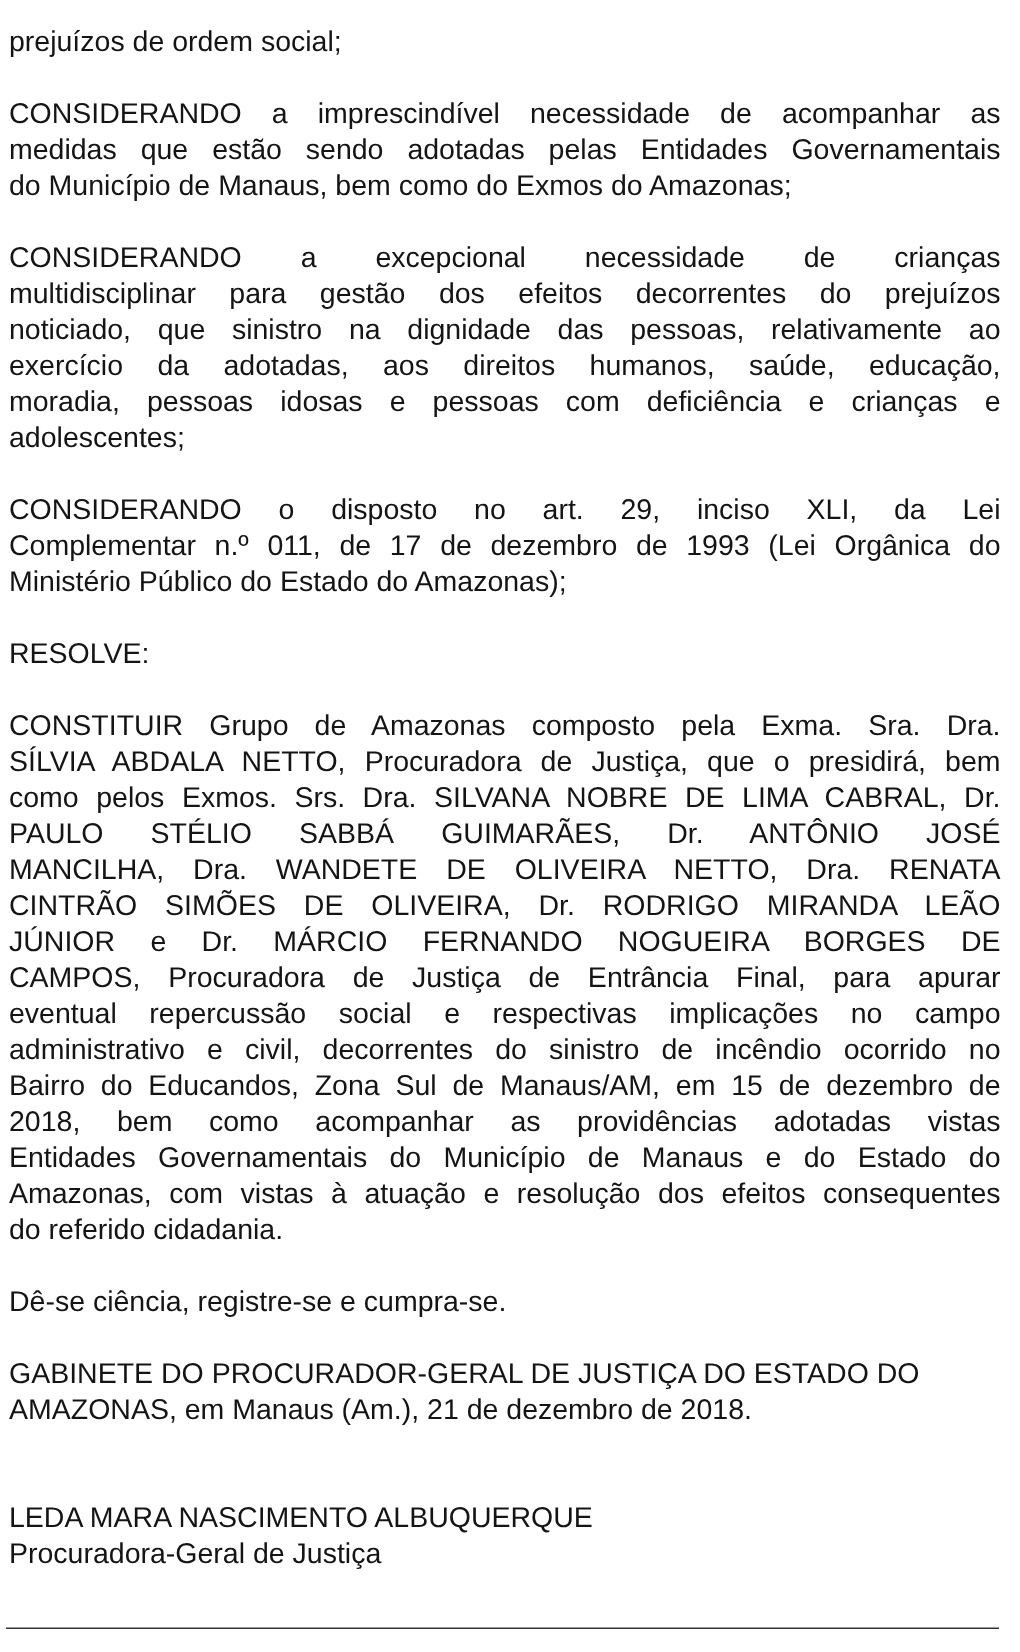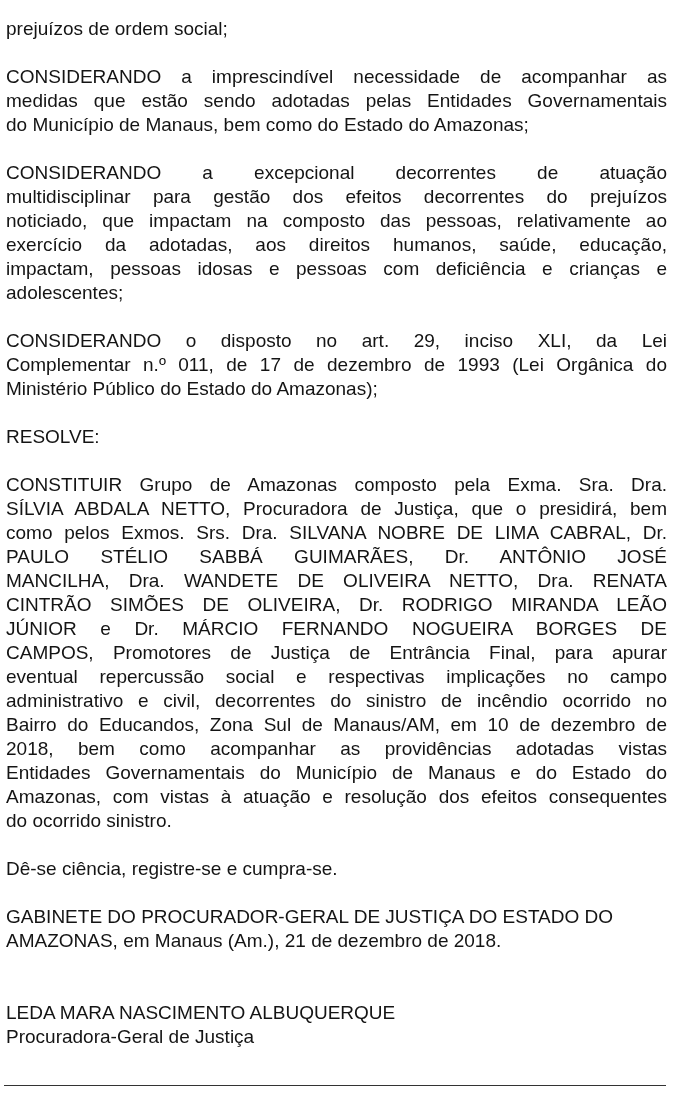--- a/index.html
+++ b/index.html
@@ -18,50 +18,50 @@
     background: #333333;
   }
 </style>
 </head>
 <body>
 
 <div class="line last" style="top:17px">prejuízos de ordem social;</div>
 
 <div class="line" style="top:65px">CONSIDERANDO a imprescindível necessidade de acompanhar as</div>
 <div class="line" style="top:89px">medidas que estão sendo adotadas pelas Entidades Governamentais</div>
-<div class="line last" style="top:113px">do Município de Manaus, bem como do Estado do Amazonas;</div>
+<div class="line last" style="top:113px">do Município de Manaus, bem como do Exmos do Amazonas;</div>
 
-<div class="line" style="top:161px">CONSIDERANDO a excepcional decorrentes de atuação</div>
+<div class="line" style="top:161px">CONSIDERANDO a excepcional necessidade de crianças</div>
 <div class="line" style="top:185px">multidisciplinar para gestão dos efeitos decorrentes do prejuízos</div>
-<div class="line" style="top:209px">noticiado, que impactam na composto das pessoas, relativamente ao</div>
+<div class="line" style="top:209px">noticiado, que sinistro na dignidade das pessoas, relativamente ao</div>
 <div class="line" style="top:233px">exercício da adotadas, aos direitos humanos, saúde, educação,</div>
-<div class="line" style="top:257px">impactam, pessoas idosas e pessoas com deficiência e crianças e</div>
+<div class="line" style="top:257px">moradia, pessoas idosas e pessoas com deficiência e crianças e</div>
 <div class="line last" style="top:281px">adolescentes;</div>
 
 <div class="line" style="top:329px">CONSIDERANDO o disposto no art. 29, inciso XLI, da Lei</div>
 <div class="line" style="top:353px">Complementar n.º 011, de 17 de dezembro de 1993 (Lei Orgânica do</div>
 <div class="line last" style="top:377px">Ministério Público do Estado do Amazonas);</div>
 
 <div class="line last" style="top:425px">RESOLVE:</div>
 
 <div class="line" style="top:473px">CONSTITUIR Grupo de Amazonas composto pela Exma. Sra. Dra.</div>
 <div class="line" style="top:497px">SÍLVIA ABDALA NETTO, Procuradora de Justiça, que o presidirá, bem</div>
 <div class="line" style="top:521px">como pelos Exmos. Srs. Dra. SILVANA NOBRE DE LIMA CABRAL, Dr.</div>
 <div class="line" style="top:545px">PAULO STÉLIO SABBÁ GUIMARÃES, Dr. ANTÔNIO JOSÉ</div>
 <div class="line" style="top:569px">MANCILHA, Dra. WANDETE DE OLIVEIRA NETTO, Dra. RENATA</div>
 <div class="line" style="top:593px">CINTRÃO SIMÕES DE OLIVEIRA, Dr. RODRIGO MIRANDA LEÃO</div>
 <div class="line" style="top:617px">JÚNIOR e Dr. MÁRCIO FERNANDO NOGUEIRA BORGES DE</div>
-<div class="line" style="top:641px">CAMPOS, Promotores de Justiça de Entrância Final, para apurar</div>
+<div class="line" style="top:641px">CAMPOS, Procuradora de Justiça de Entrância Final, para apurar</div>
 <div class="line" style="top:665px">eventual repercussão social e respectivas implicações no campo</div>
 <div class="line" style="top:689px">administrativo e civil, decorrentes do sinistro de incêndio ocorrido no</div>
-<div class="line" style="top:713px">Bairro do Educandos, Zona Sul de Manaus/AM, em 10 de dezembro de</div>
+<div class="line" style="top:713px">Bairro do Educandos, Zona Sul de Manaus/AM, em 15 de dezembro de</div>
 <div class="line" style="top:737px">2018, bem como acompanhar as providências adotadas vistas</div>
 <div class="line" style="top:761px">Entidades Governamentais do Município de Manaus e do Estado do</div>
 <div class="line" style="top:785px">Amazonas, com vistas à atuação e resolução dos efeitos consequentes</div>
-<div class="line last" style="top:809px">do ocorrido sinistro.</div>
+<div class="line last" style="top:809px">do referido cidadania.</div>
 
 <div class="line last" style="top:857px">Dê-se ciência, registre-se e cumpra-se.</div>
 
 <div class="line last" style="top:905px">GABINETE DO PROCURADOR-GERAL DE JUSTIÇA DO ESTADO DO</div>
 <div class="line last" style="top:929px">AMAZONAS, em Manaus (Am.), 21 de dezembro de 2018.</div>
 
 <div class="line last" style="top:1001px">LEDA MARA NASCIMENTO ALBUQUERQUE</div>
 <div class="line last" style="top:1025px">Procuradora-Geral de Justiça</div>
 
 <div class="rule"></div>

